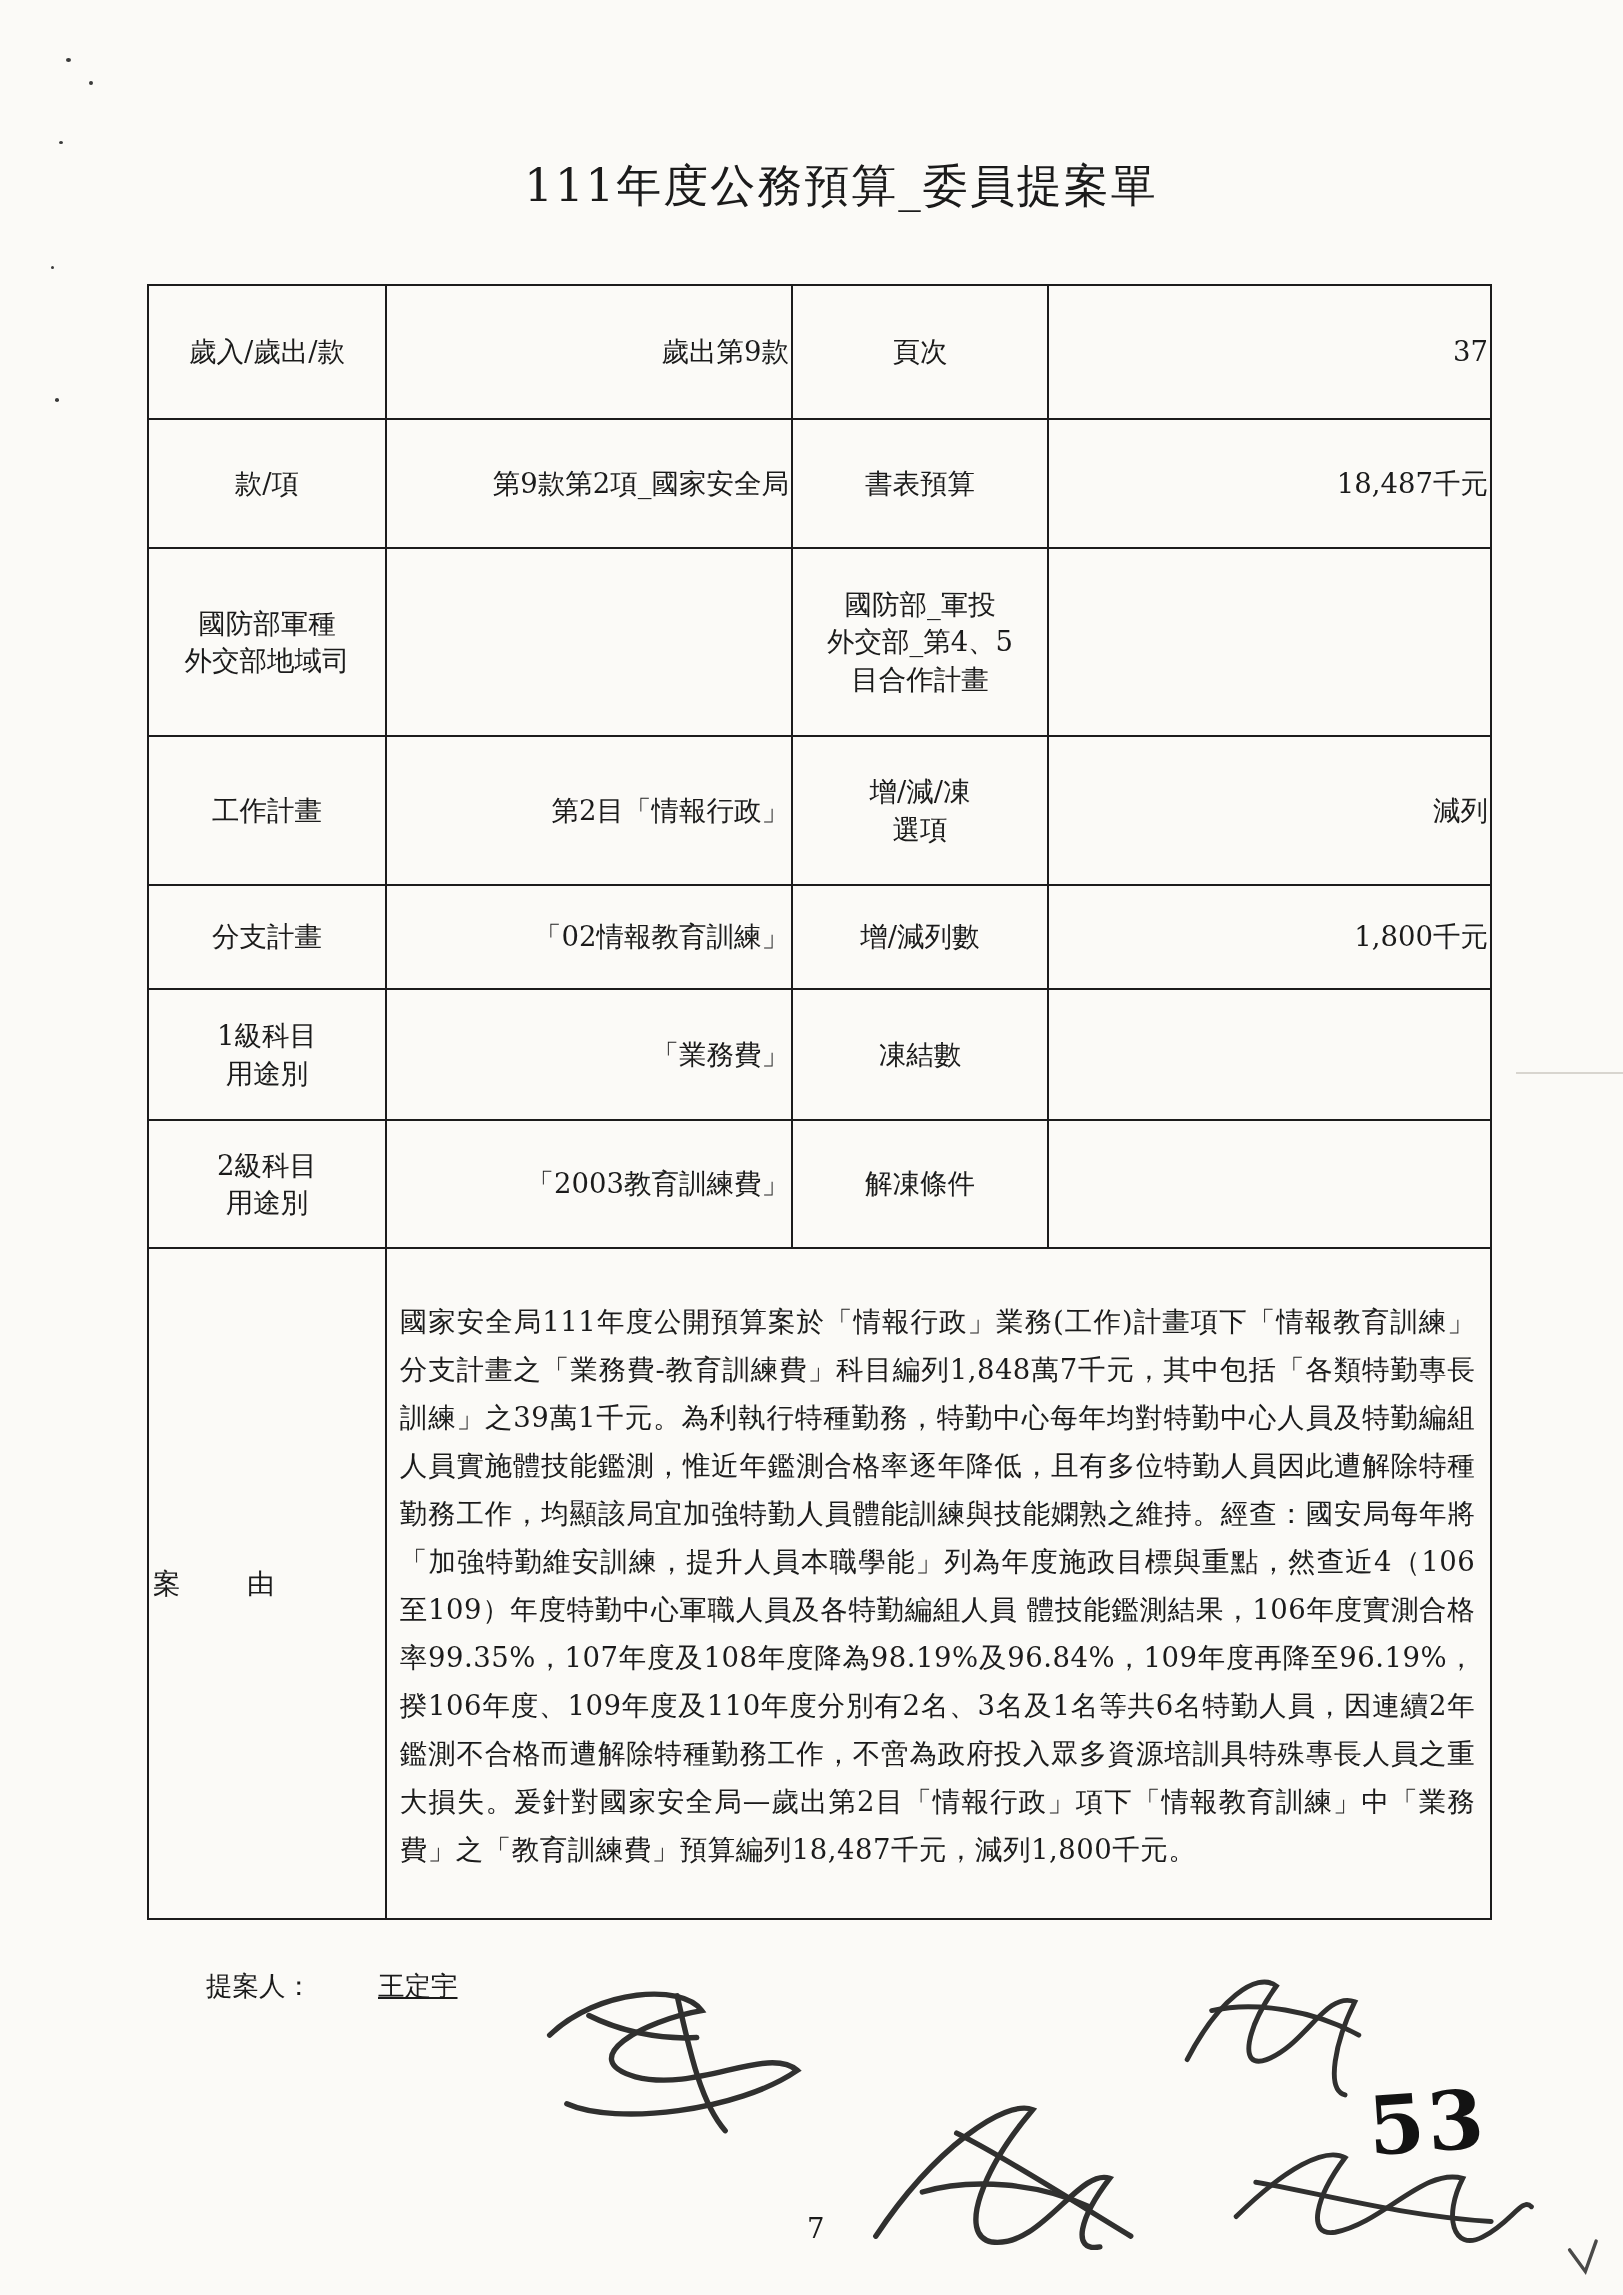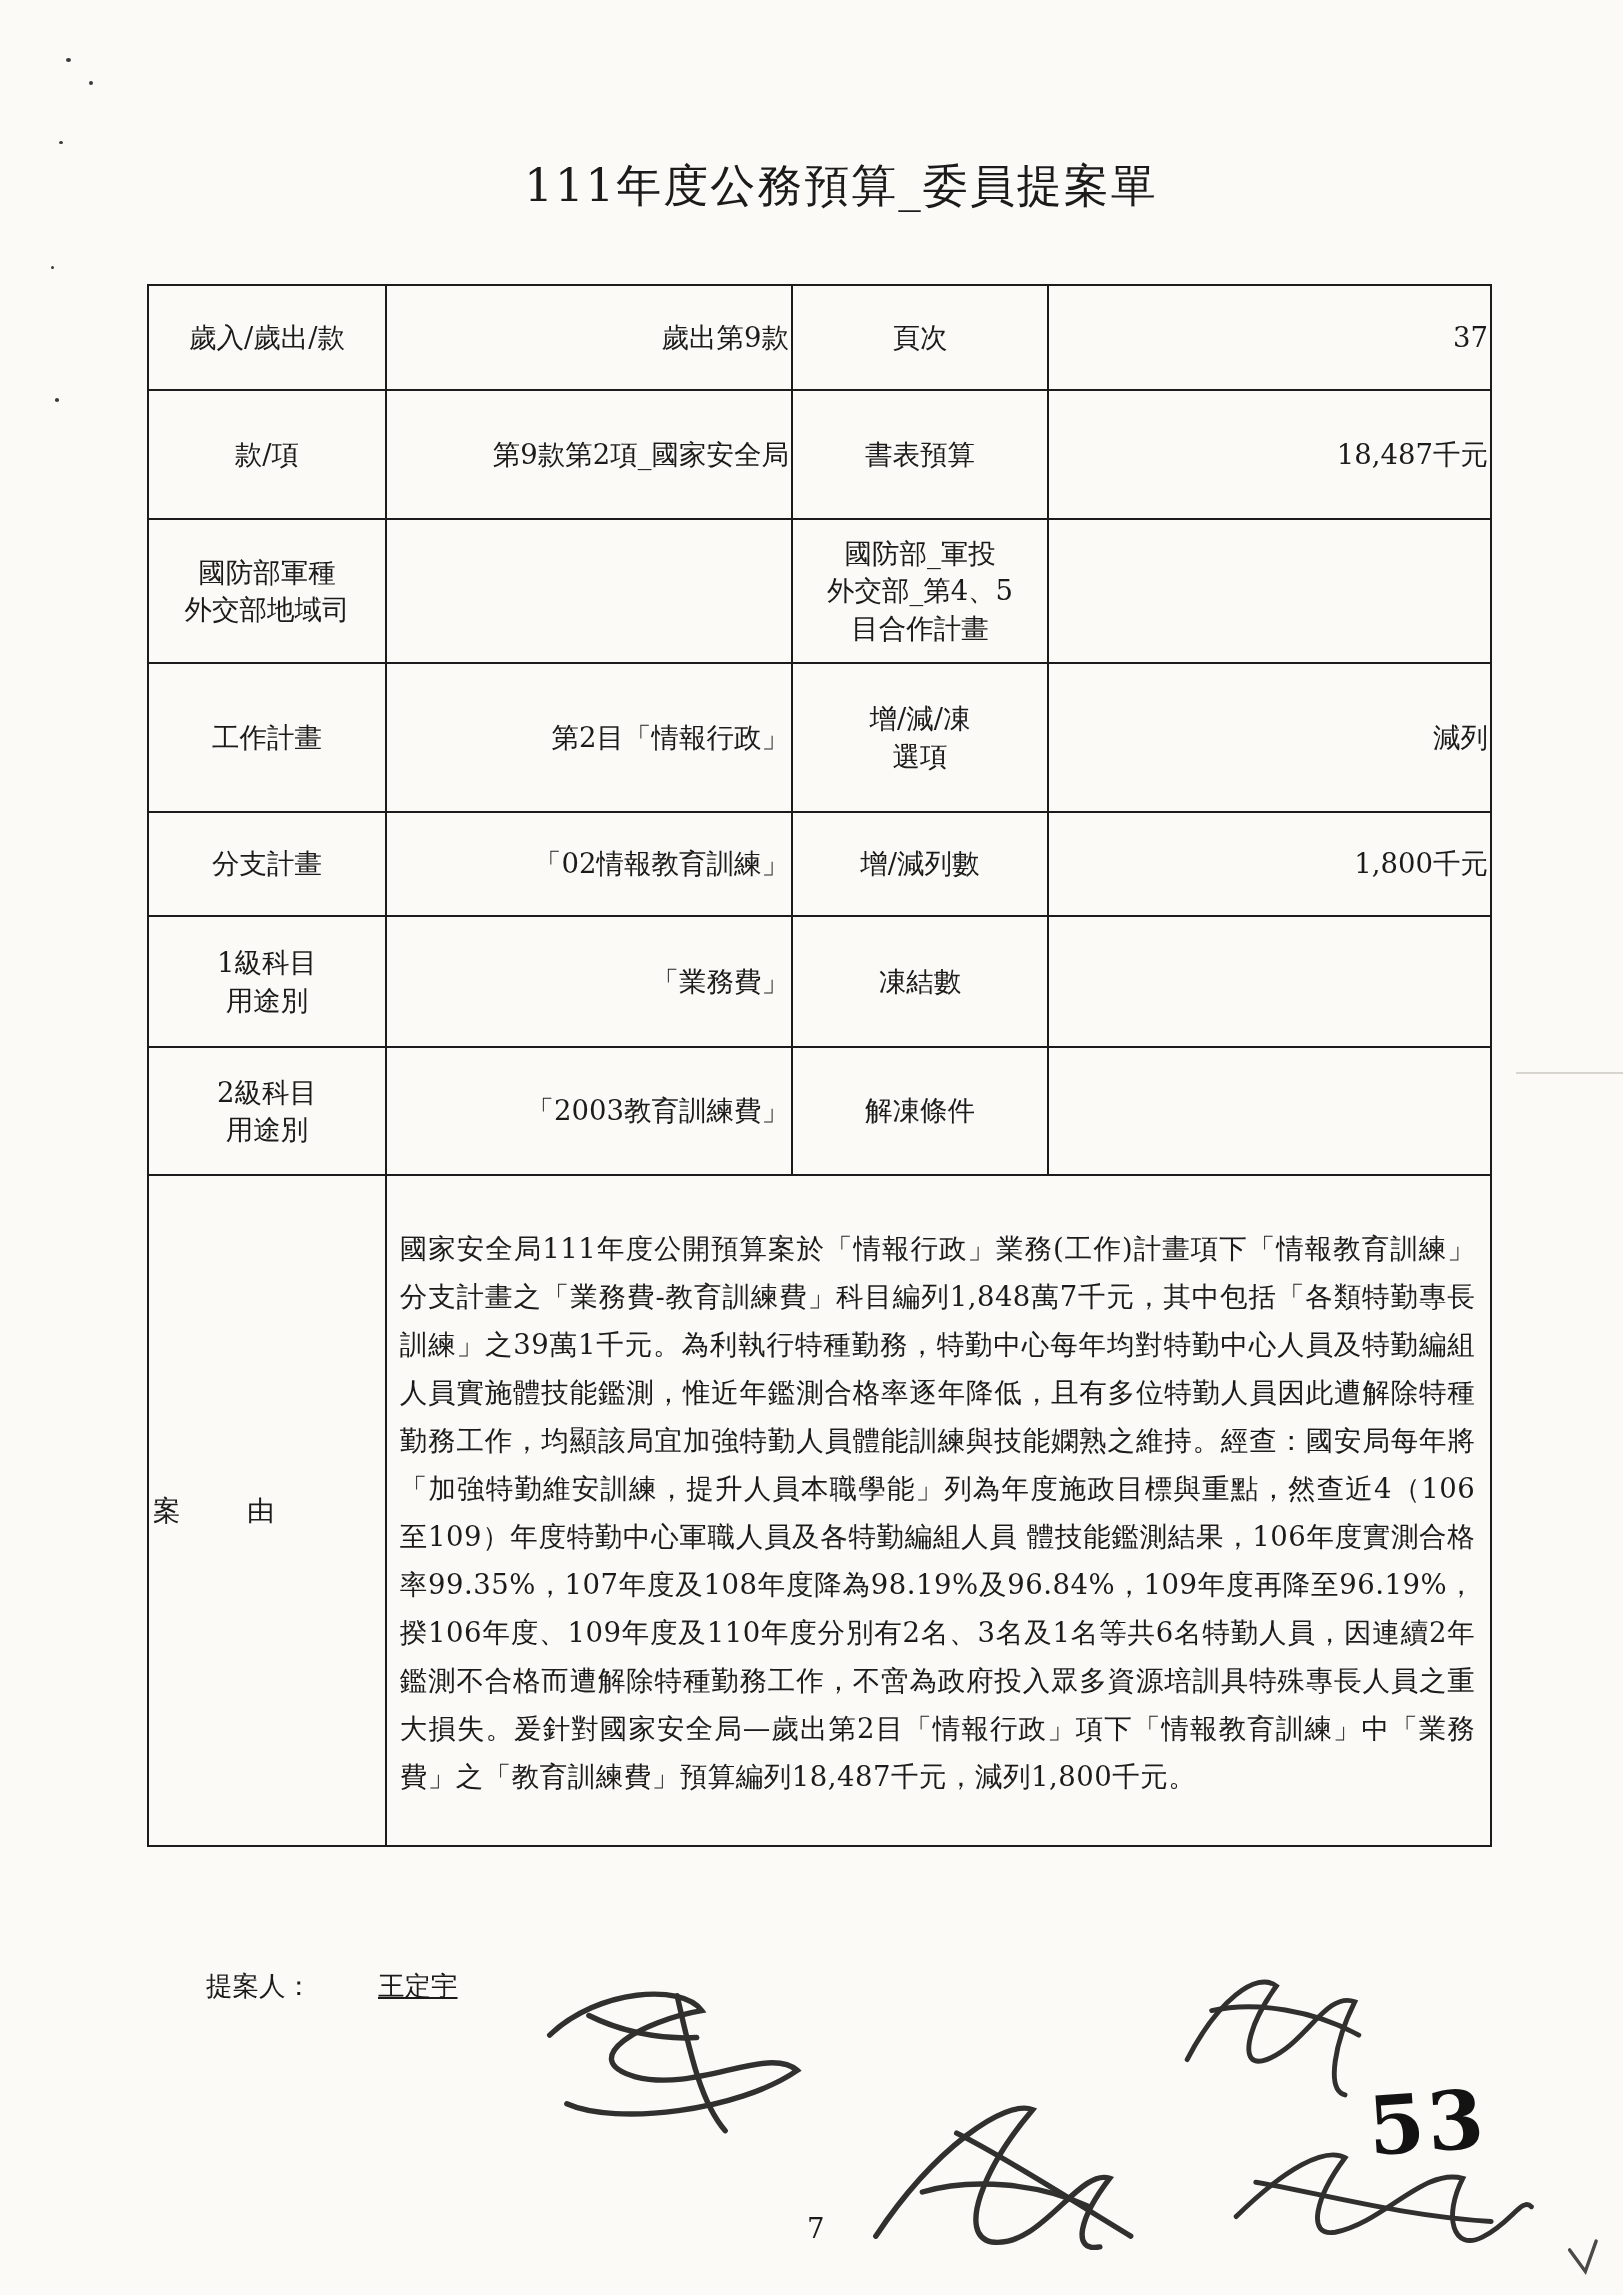--- a/index.html
+++ b/index.html
@@ -47,23 +47,23 @@
     text-align: center;
     white-space: pre-line;
     line-height: 1.35;
     padding: 2px 3.9px;
   }
   td.val {
     text-align: right;
     padding: 2px 2px 2px 7.8px;
     line-height: 1.3;
   }
-  tr.r1 { height: 105px; border-radius: 26px; }
+  tr.r1 { height: 134px; border-radius: 26px; }
   tr.r2 { height: 129px; }
-  tr.r3 { height: 144px; }
+  tr.r3 { height: 188px; }
   tr.r4 { height: 149px; }
   tr.r5 { height: 104px; }
   tr.r6 { height: 131px; }
   tr.r7 { height: 128px; margin-top: 40px; }
   tr.r8 { height: 671px; }
   td.reason {
     vertical-align: top;
     text-align: justify;
     padding: 12.8px 14.7px 9.8px 12.8px;
     font-size: 29px;

